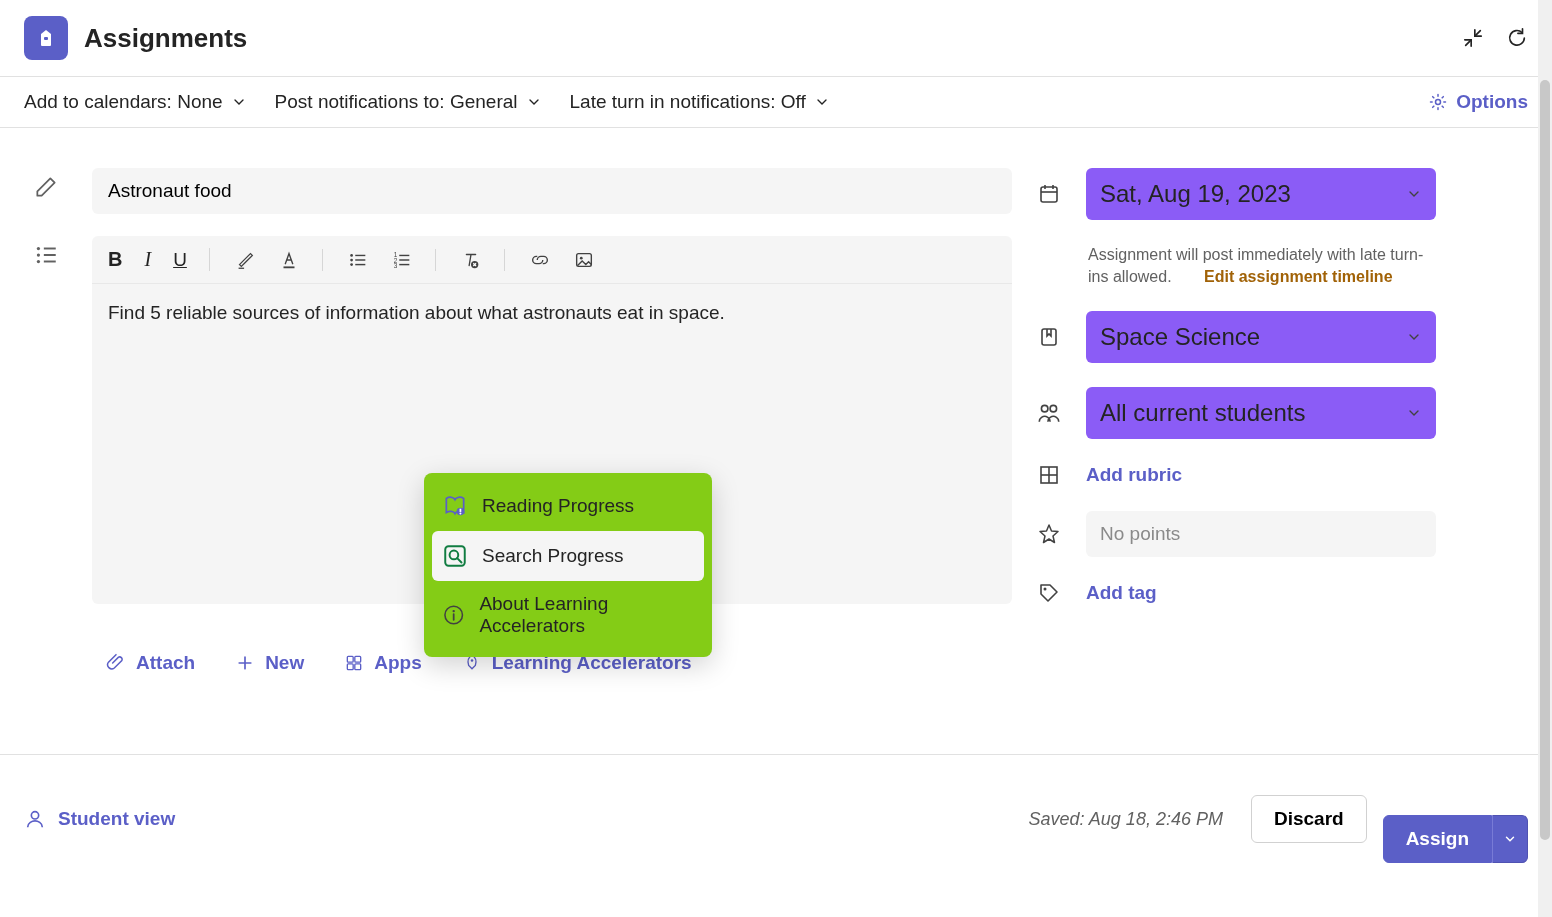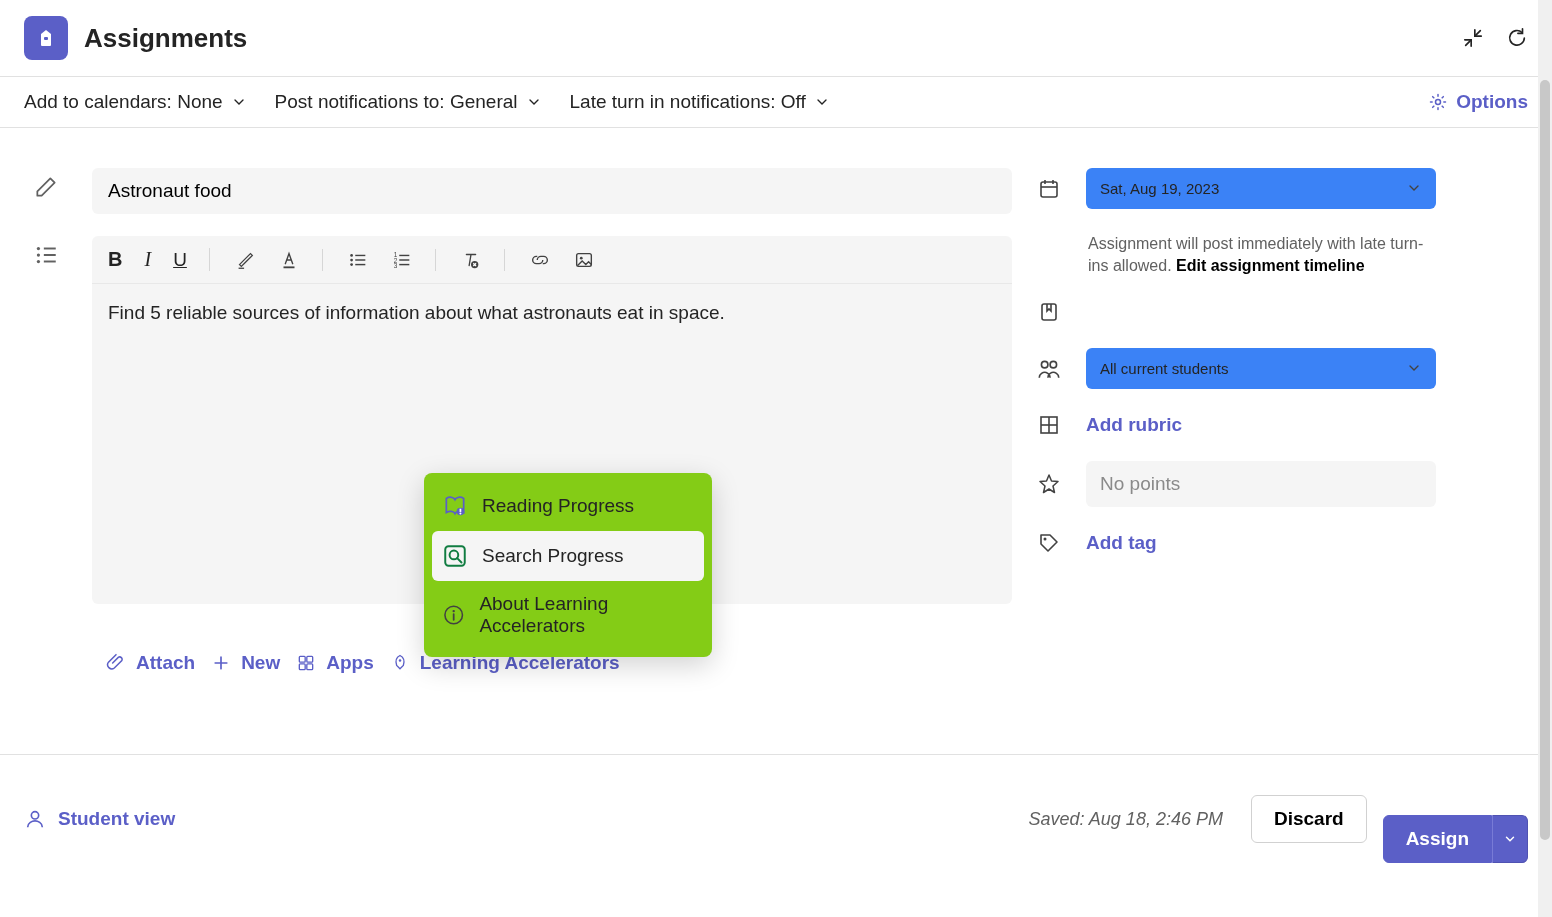--- a/index.html
+++ b/index.html
@@ -85,21 +85,21 @@
 }
 .etool-group { display: flex; align-items: center; gap: 22px; }
 .etool-group.sep { padding-right: 22px; border-right: 1px solid #d6d6d6; }
 .editor-body {
   padding: 18px 16px 10px 16px;
   min-height: 320px;
   font-size: 19px;
 }
 .attach-row {
   display: flex;
-  gap: 16px;
+  gap: 40px;
   margin-top: 48px;
   padding-left: 14px;
 }
 .attach-btn {
   display: inline-flex;
   align-items: center;
   gap: 10px;
   font-size: 19px;
   font-weight: 600;
   color: #5b5fc7;
@@ -133,35 +133,36 @@
   gap: 24px;
 }
 .side-row {
   display: flex;
   align-items: center;
   gap: 24px;
 }
 .side-icon { width: 26px; display: flex; justify-content: center; }
 .selector {
   flex: 1;
-  background: #3b82f6;
+  background: #8b5cf6;
   border-radius: 6px;
   padding: 12px 14px;
   display: flex;
+  align-items: center;
   justify-content: space-between;
-  font-size: 15px;
+  font-size: 24px;
   cursor: pointer;
 }
 .side-note {
   font-size: 16px;
   color: #616161;
   padding-left: 52px;
   line-height: 1.35;
 }
-.link { color: #000000; font-weight: 600; cursor: pointer; }
+.link { color: #a16207; font-weight: 600; cursor: pointer; margin-left: 28px; }
 .plain-link { color: #5b5fc7; font-weight: 600; cursor: pointer; font-size: 19px; }
 .points-input {
   flex: 1;
   background: #f5f5f5;
   border-radius: 6px;
   padding: 12px 14px;
   font-size: 19px;
   color: #8a8a8a;
   cursor: text;
 }
@@ -433,20 +434,26 @@
       <span>Assignment will post immediately with late turn-ins allowed. </span><span class="link">Edit assignment timeline</span>
     </div>
 
     <div class="side-row">
       <span class="side-icon">
         <svg width="24" height="24" viewBox="0 0 24 24">
             <rect x="5" y="4" width="14" height="16" rx="2" stroke="#424242" stroke-width="1.6" fill="none"></rect>
             <path d="M10 4 V11 L12 9 L14 11 V4" stroke="#424242" stroke-width="1.6" fill="none"></path>
           </svg>
       </span>
+      <div class="selector">
+        <span>Space Science</span>
+        <svg width="16" height="16" viewBox="0 0 24 24">
+            <path d="M6 9 L12 15 L18 9" stroke="#424242" stroke-width="2" fill="none" stroke-linecap="round"></path>
+          </svg>
+      </div>
     </div>
 
     <div class="side-row">
       <span class="side-icon">
         <svg width="26" height="26" viewBox="0 0 24 24">
             <circle cx="8" cy="8" r="3" stroke="#424242" stroke-width="1.5" fill="none"></circle>
             <circle cx="16" cy="8" r="3" stroke="#424242" stroke-width="1.5" fill="none"></circle>
             <path d="M3 20 C3 16 7 15 8 15 C9 15 13 16 13 20 M11 20 C11 16 15 15 16 15 C17 15 21 16 21 20" stroke="#424242" stroke-width="1.5" fill="none"></path>
           </svg>
       </span>

